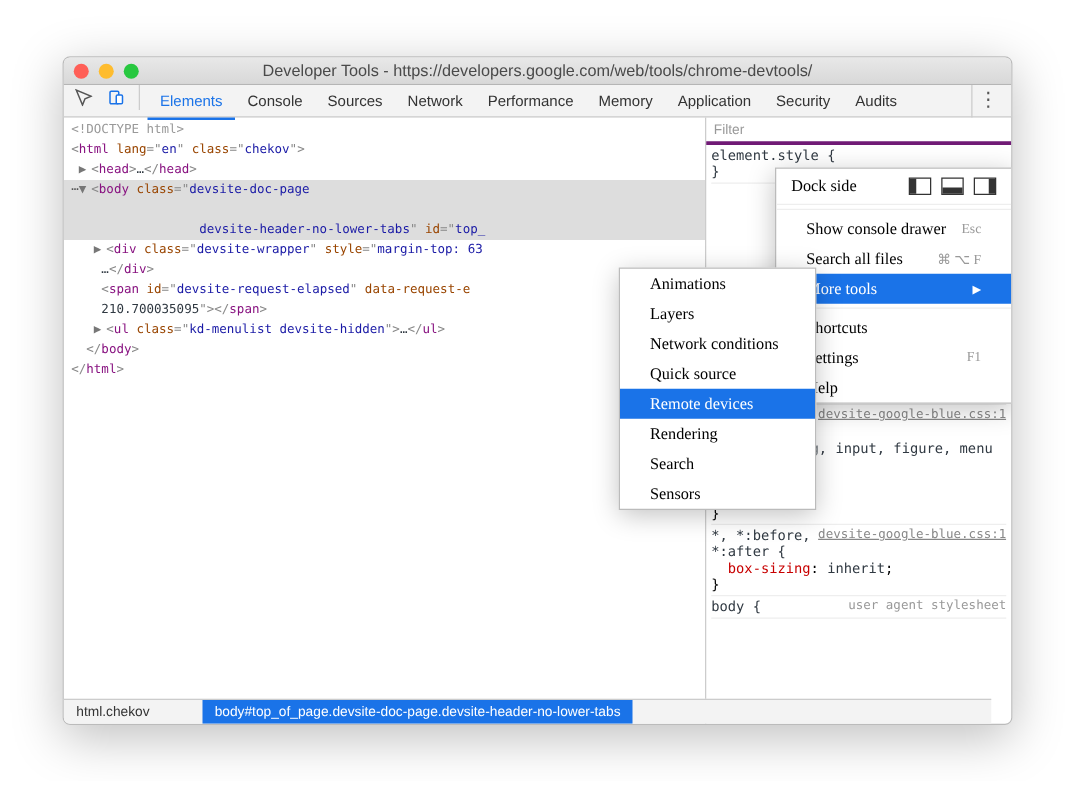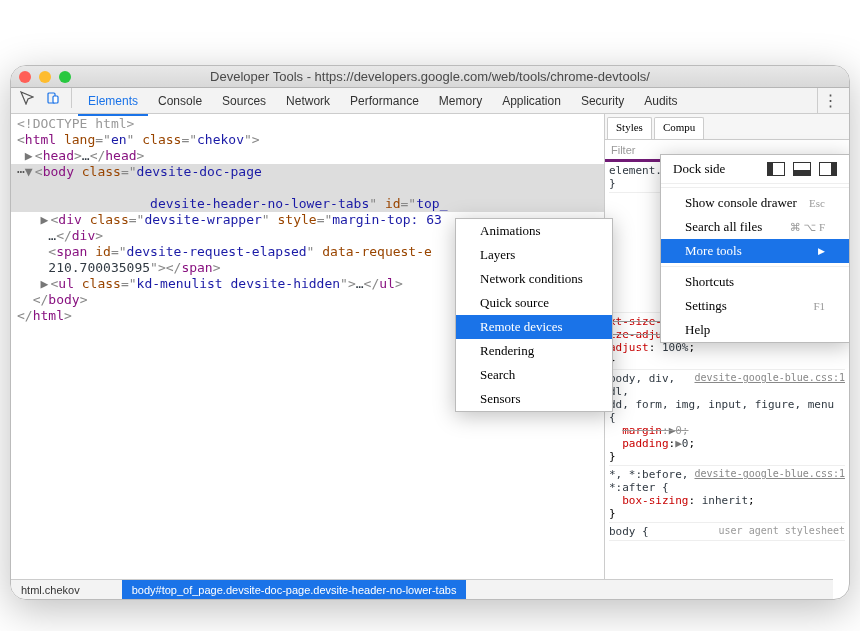--- a/index.html
+++ b/index.html
@@ -1,31 +1,31 @@
 <!DOCTYPE html>
 <html><head>
 <meta charset="utf-8">
 <style>
 * { margin:0; padding:0; box-sizing:border-box; }
 body { font-family:-apple-system,BlinkMacSystemFont,"Lucida Grande",sans-serif; font-size:12px; background:#fff; }
-.window { width:840px; margin:65px auto; border:1px solid #bbb; border-radius:16px; box-shadow:0 10px 40px rgba(0,0,0,.25); overflow:hidden; }
+.window { width:760px; margin:45px auto; border:1px solid #bbb; border-radius:6px; box-shadow:0 10px 40px rgba(0,0,0,.25); overflow:hidden; }
 .titlebar { height:22px; background:linear-gradient(#e8e8e8,#d8d8d8); border-bottom:1px solid #b5b5b5; display:flex; align-items:center; padding:0 8px; position:relative; }
 .lights { display:flex; gap:8px; }
 .light { width:12px; height:12px; border-radius:50%; }
 .red{background:#ff5f57}.yellow{background:#febc2e}.green{background:#28c840}
 .title { position:absolute; left:0; right:0; text-align:center; font-size:13px; color:#4a4a4a; }
 .toolbar { height:26px; background:#f3f3f3; border-bottom:1px solid #ccc; display:flex; align-items:flex-start; padding:0 6px; }
 .tool-icons { display:flex; gap:6px; padding-right:8px; border-right:1px solid #ccc; margin-right:6px; }
 .icon-btn { width:20px; height:20px; display:flex; align-items:center; justify-content:center; color:#555; }
 .tabs { display:flex; }
 .tab { padding:0 10px; line-height:26px; color:#333; cursor:pointer; }
 .tab.active { color:#1a73e8; border-bottom:2px solid #1a73e8; }
 .kebab { margin-left:auto; width:26px; text-align:center; font-size:16px; color:#555; border-left:1px solid #ccc; line-height:26px; }
 .main { display:flex; height:485px; position:relative; }
-.dom-panel { flex:1 1 auto; font-family:Menlo,Consolas,monospace; font-size:13px; color:#555; line-height:16px; overflow:visible; border-right:1px solid #ccc; }
+.dom-panel { flex:1 1 auto; font-family:Menlo,Consolas,monospace; font-size:10px; color:#555; line-height:16px; overflow:visible; border-right:1px solid #ccc; }
 .dom-rows { padding:2px 0; }
 .dom-row { white-space:pre; padding:0 6px; }
 .selected-row { background:#ddd; }
 .doctype{color:#999}.punct{color:#888}.tagn{color:#881280}.attn{color:#994500}.attv{color:#1a1aa6}.plain{color:#303942}
 .arrow { color:#777; display:inline-block; width:10px; }
 .crumbs { position:absolute; bottom:0; left:0; right:16px; height:20px; display:flex; background:#f3f3f3; border-top:1px solid #ccc; font-size:11px;gap:32px; }
 .crumb { padding:0 10px; line-height:20px; color:#333; }
 .crumb.active { background:#1a73e8; color:#fff; }
 .sidebar { width:244px; font-family:Menlo,Consolas,monospace; font-size:11px; }
 .side-tabs { display:flex; height:26px; border-bottom:1px solid #ccc; background:#f6f6f6; }
@@ -43,21 +43,21 @@
 .menu1 { top:40px; right:-1px; width:190px; }
 .menu-head { display:flex; align-items:center; padding:6px 12px; gap:8px; border-bottom:1px solid #eee; }
 .dock-icon { width:18px; height:14px; border:1.5px solid #333; display:inline-block; position:relative; }
 .dock-left::before{content:"";position:absolute;left:0;top:0;bottom:0;width:5px;background:#333}
 .dock-bottom::before{content:"";position:absolute;left:0;right:0;bottom:0;height:5px;background:#333}
 .dock-right::before{content:"";position:absolute;right:0;top:0;bottom:0;width:5px;background:#333}
 .mi { padding:4px 24px; display:flex; justify-content:space-between; align-items:center; }
 .mi:hover,.mi.active{ background:#1a73e8; color:#fff; }
 .sep { height:1px; background:#eee; margin:3px 0; }
 .sc { color:#999; font-size:11px; }
-.menu2 { top:104px; left:444px; width:158px; }
+.menu2 { top:120px; left:444px; width:158px; }
 .submenu-arrow { font-size:9px; }
 .ua { float:right; color:#999; font-size:10px; }
 </style>
 </head>
 <body>
 
 <div class="window">
 
  <div class="titlebar">
   <div class="lights">
@@ -110,24 +110,20 @@
     <div class="dom-row">    <span class="plain">…</span><span class="punct">&lt;/</span><span class="tagn">div</span><span class="punct">&gt;</span></div>
     <div class="dom-row">    <span class="punct">&lt;</span><span class="tagn">span</span> <span class="attn">id</span><span class="punct">="</span><span class="attv">devsite-request-elapsed</span><span class="punct">"</span> <span class="attn">data-request-e</span></div>
     <div class="dom-row">    <span class="plain">210.700035095</span><span class="punct">"&gt;&lt;/</span><span class="tagn">span</span><span class="punct">&gt;</span></div>
     <div class="dom-row">   <span class="arrow">▶</span><span class="punct">&lt;</span><span class="tagn">ul</span> <span class="attn">class</span><span class="punct">="</span><span class="attv">kd-menulist devsite-hidden</span><span class="punct">"&gt;</span><span class="plain">…</span><span class="punct">&lt;/</span><span class="tagn">ul</span><span class="punct">&gt;</span></div>
     <div class="dom-row">  <span class="punct">&lt;/</span><span class="tagn">body</span><span class="punct">&gt;</span></div>
     <div class="dom-row"><span class="punct">&lt;/</span><span class="tagn">html</span><span class="punct">&gt;</span></div>
    </div>
   </div>
 
   <div class="sidebar">
-   <div class="side-tabs">
-    <div class="side-tab">Styles</div>
-    <div class="side-tab">Compu</div>
-   </div>
    <div class="filter-row">
           <span>Filter</span>
         </div>
    <div class="styles-body">
     <div class="rule"><span class="sel">element.style</span><span class="plain"> {</span><br><span class="plain">}</span></div>
     <div class="rule" style="height:120px"></div>
     <div class="rule">
      <span class="strike"><span class="propn">xt-size-adjust</span>: <span>100%</span>;</span><br>
      <span class="strike"><span class="propn">ize-adjust</span>: <span>100%</span>;</span><br>
      <span class="propn">adjust</span>: <span class="propv">100%</span>;<br>}

